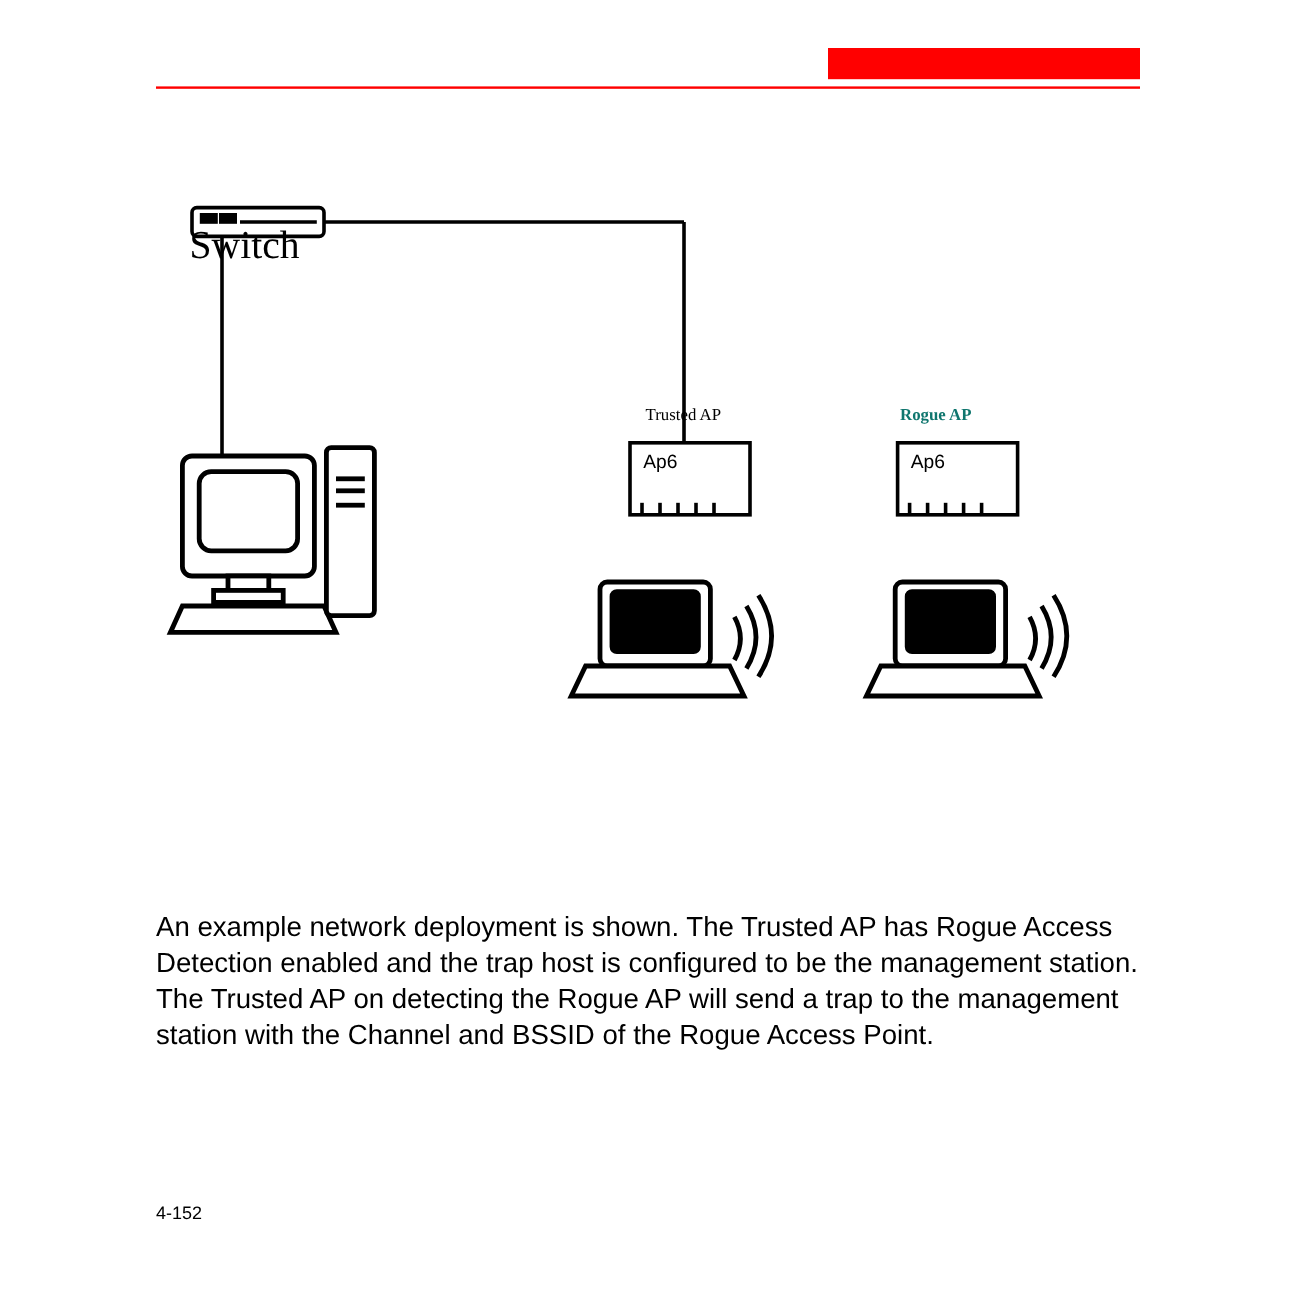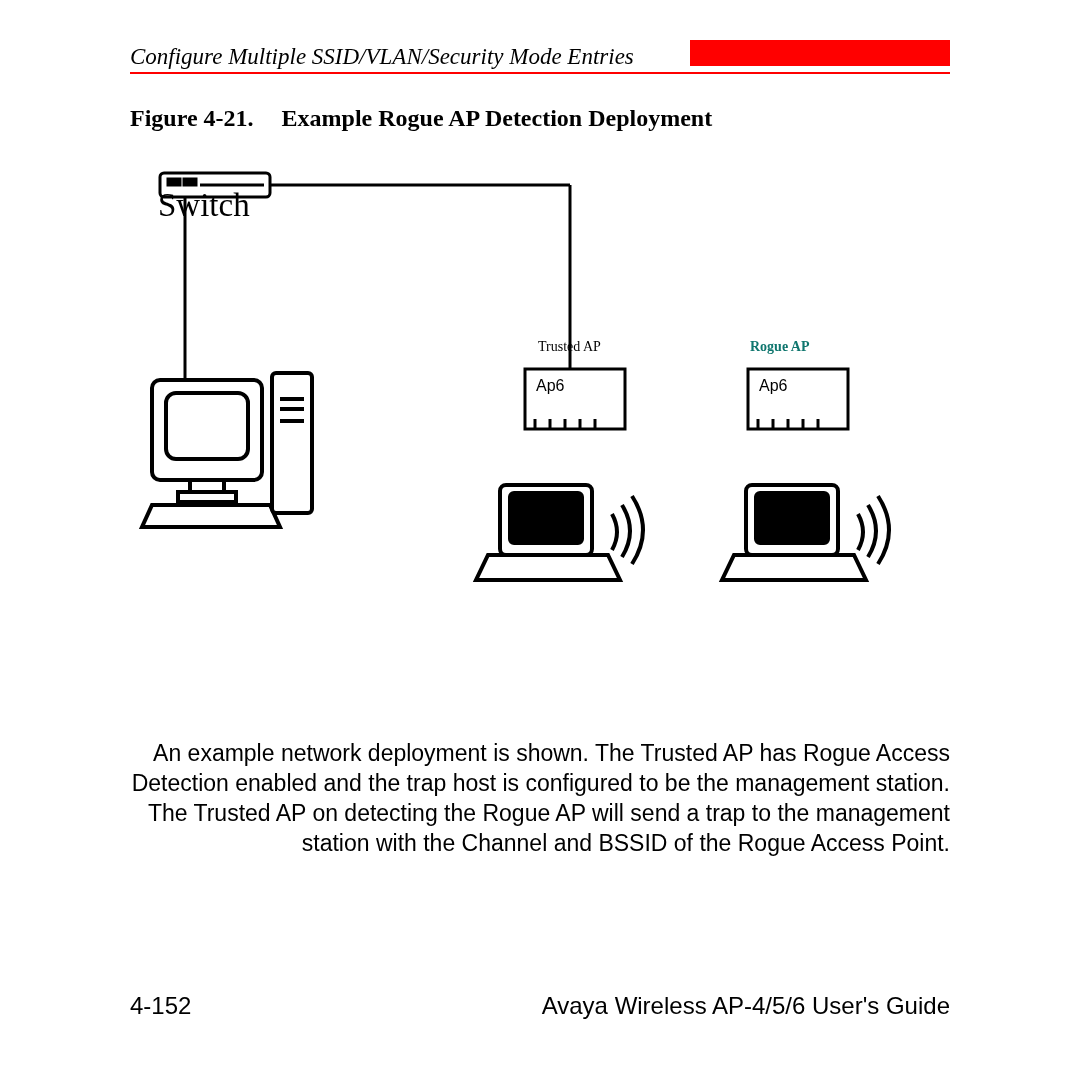--- a/index.html
+++ b/index.html
@@ -69,55 +69,47 @@
   }
   .label.red { color: #0f766e; font-weight: bold; }
   .ap-text {
     position:absolute;
     font-family: Arial, sans-serif;
     font-size:16px;
   }
   
   .body-text {
     position: absolute;
-    top: 739px;
+    top: 758px;
     left: 130px;
     right: 130px;
     font-size: 23px;
     line-height: 1.30;
     font-family: Arial, Helvetica, sans-serif;
-    text-align: right;
   }
   
   .footer {
     position: absolute;
     bottom: 60px;
     left: 130px;
     right: 130px;
-    font-size: 24px;
+    font-size: 15px;
     font-family: Arial, Helvetica, sans-serif;
   }
   .footer .page-num { float:left; }
   .footer .guide { float:right; }
 </style>
 </head>
 <body>
 
 <div class="page">
 
   <div class="red-bar"></div>
-  <div class="header-row">
-    <span class="header-title">Configure Multiple SSID/VLAN/Security Mode Entries</span>
-  </div>
   <div class="header-rule"></div>
 
-  <div class="figure-caption">
-    <span class="fignum">Figure 4-21.</span>
-    <span>Example Rogue AP Detection Deployment</span>
-  </div>
 
   <div class="diagram">
     <svg width="820" height="480" viewBox="0 0 820 480">
 
       <g stroke="#000" stroke-width="3" fill="#fff">
         <rect x="30" y="18" width="110" height="24" rx="4"></rect>
         <rect x="38" y="24" width="12" height="6" fill="#000"></rect>
         <rect x="54" y="24" width="12" height="6" fill="#000"></rect>
         <line x1="70" y1="30" x2="134" y2="30"></line>
       </g>
@@ -188,16 +180,15 @@
     <div class="label" style="left:408px; top:184px;">Trusted AP</div>
     <div class="label red" style="left:620px; top:184px;">Rogue AP</div>
     <div class="ap-text" style="left:406px; top:222px;">Ap6</div>
     <div class="ap-text" style="left:629px; top:222px;">Ap6</div>
   </div>
 
   <div class="body-text">An example network deployment is shown. The Trusted AP has Rogue Access Detection enabled and the trap host is configured to be the management station. The Trusted AP on detecting the Rogue AP will send a trap to the management station with the Channel and BSSID of the Rogue Access Point.</div>
 
   <div class="footer">
     <span class="page-num">4-152</span>
-    <span class="guide">Avaya Wireless AP-4/5/6 User's Guide</span>
   </div>
 
 </div>
 
 </body></html>

